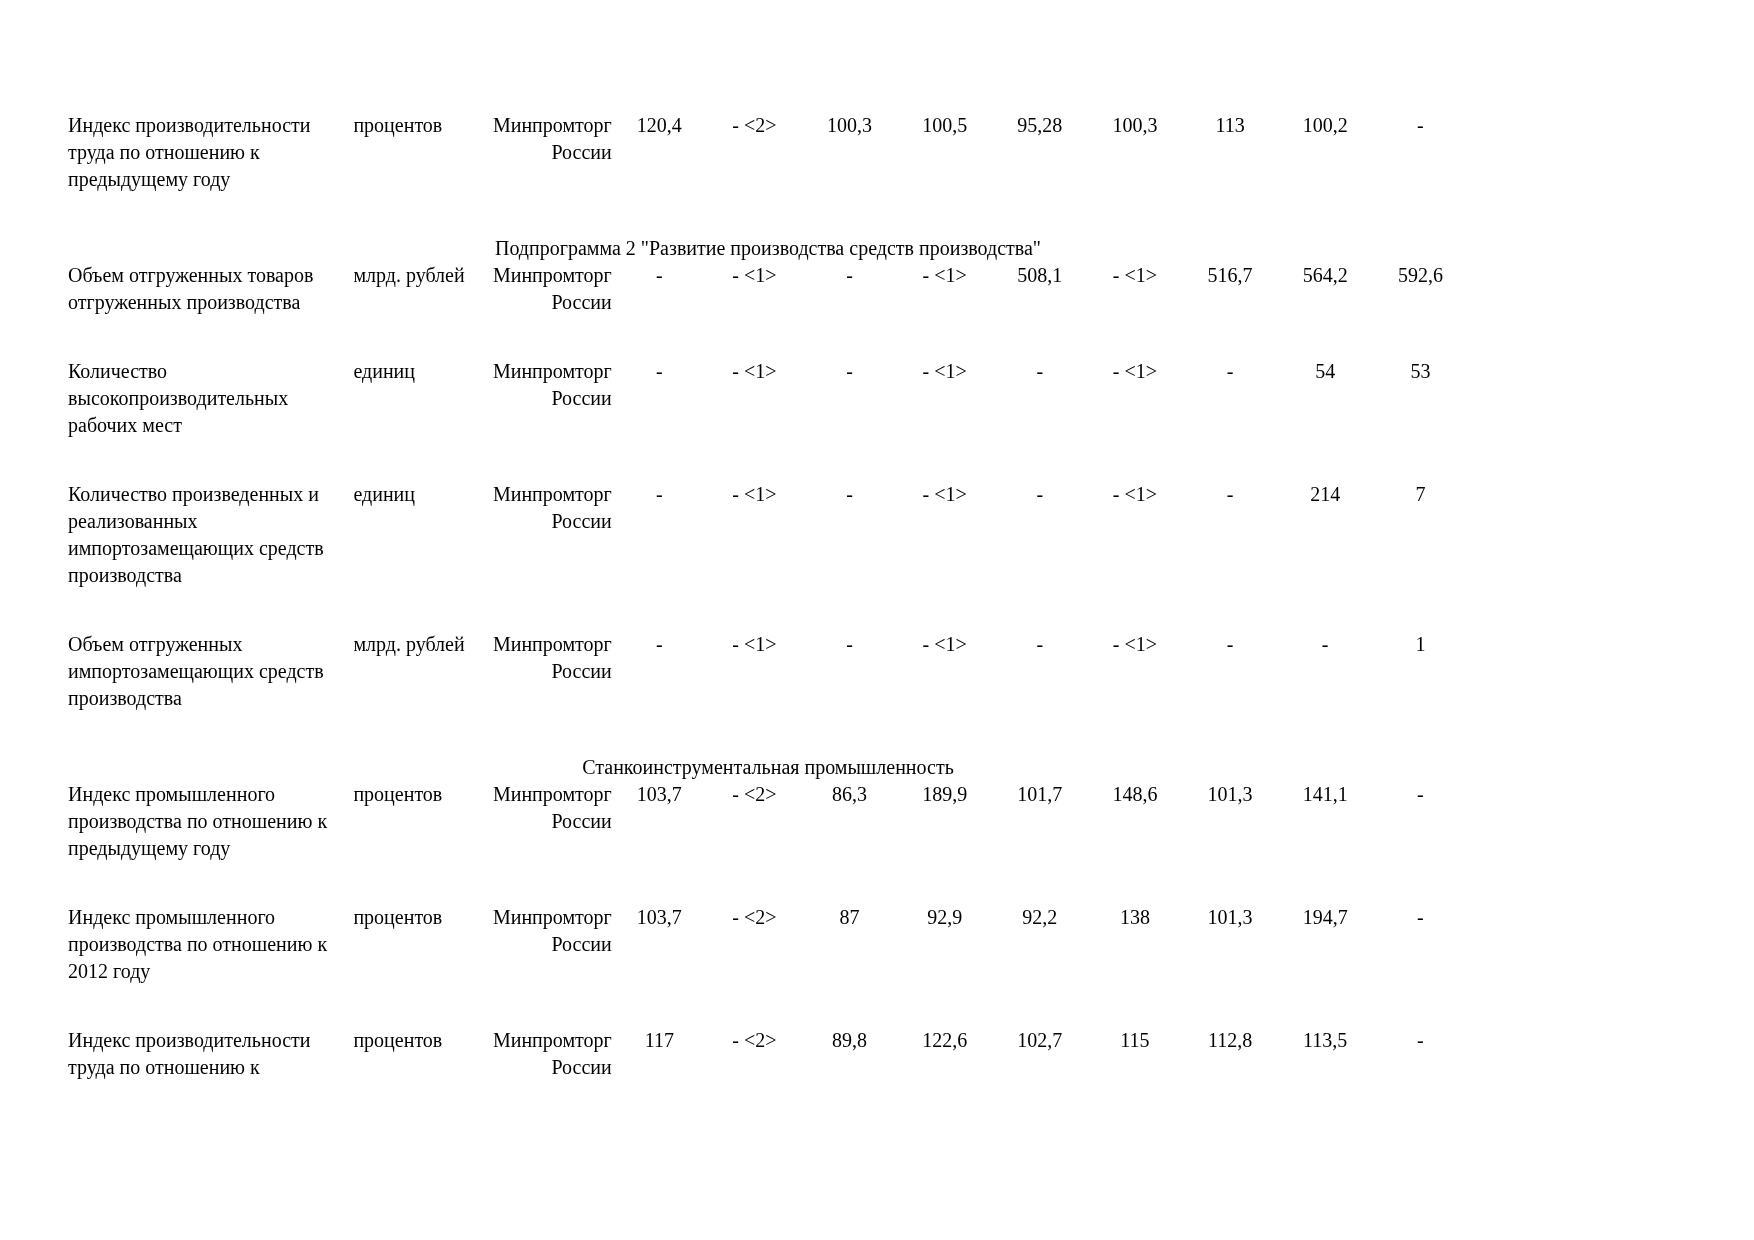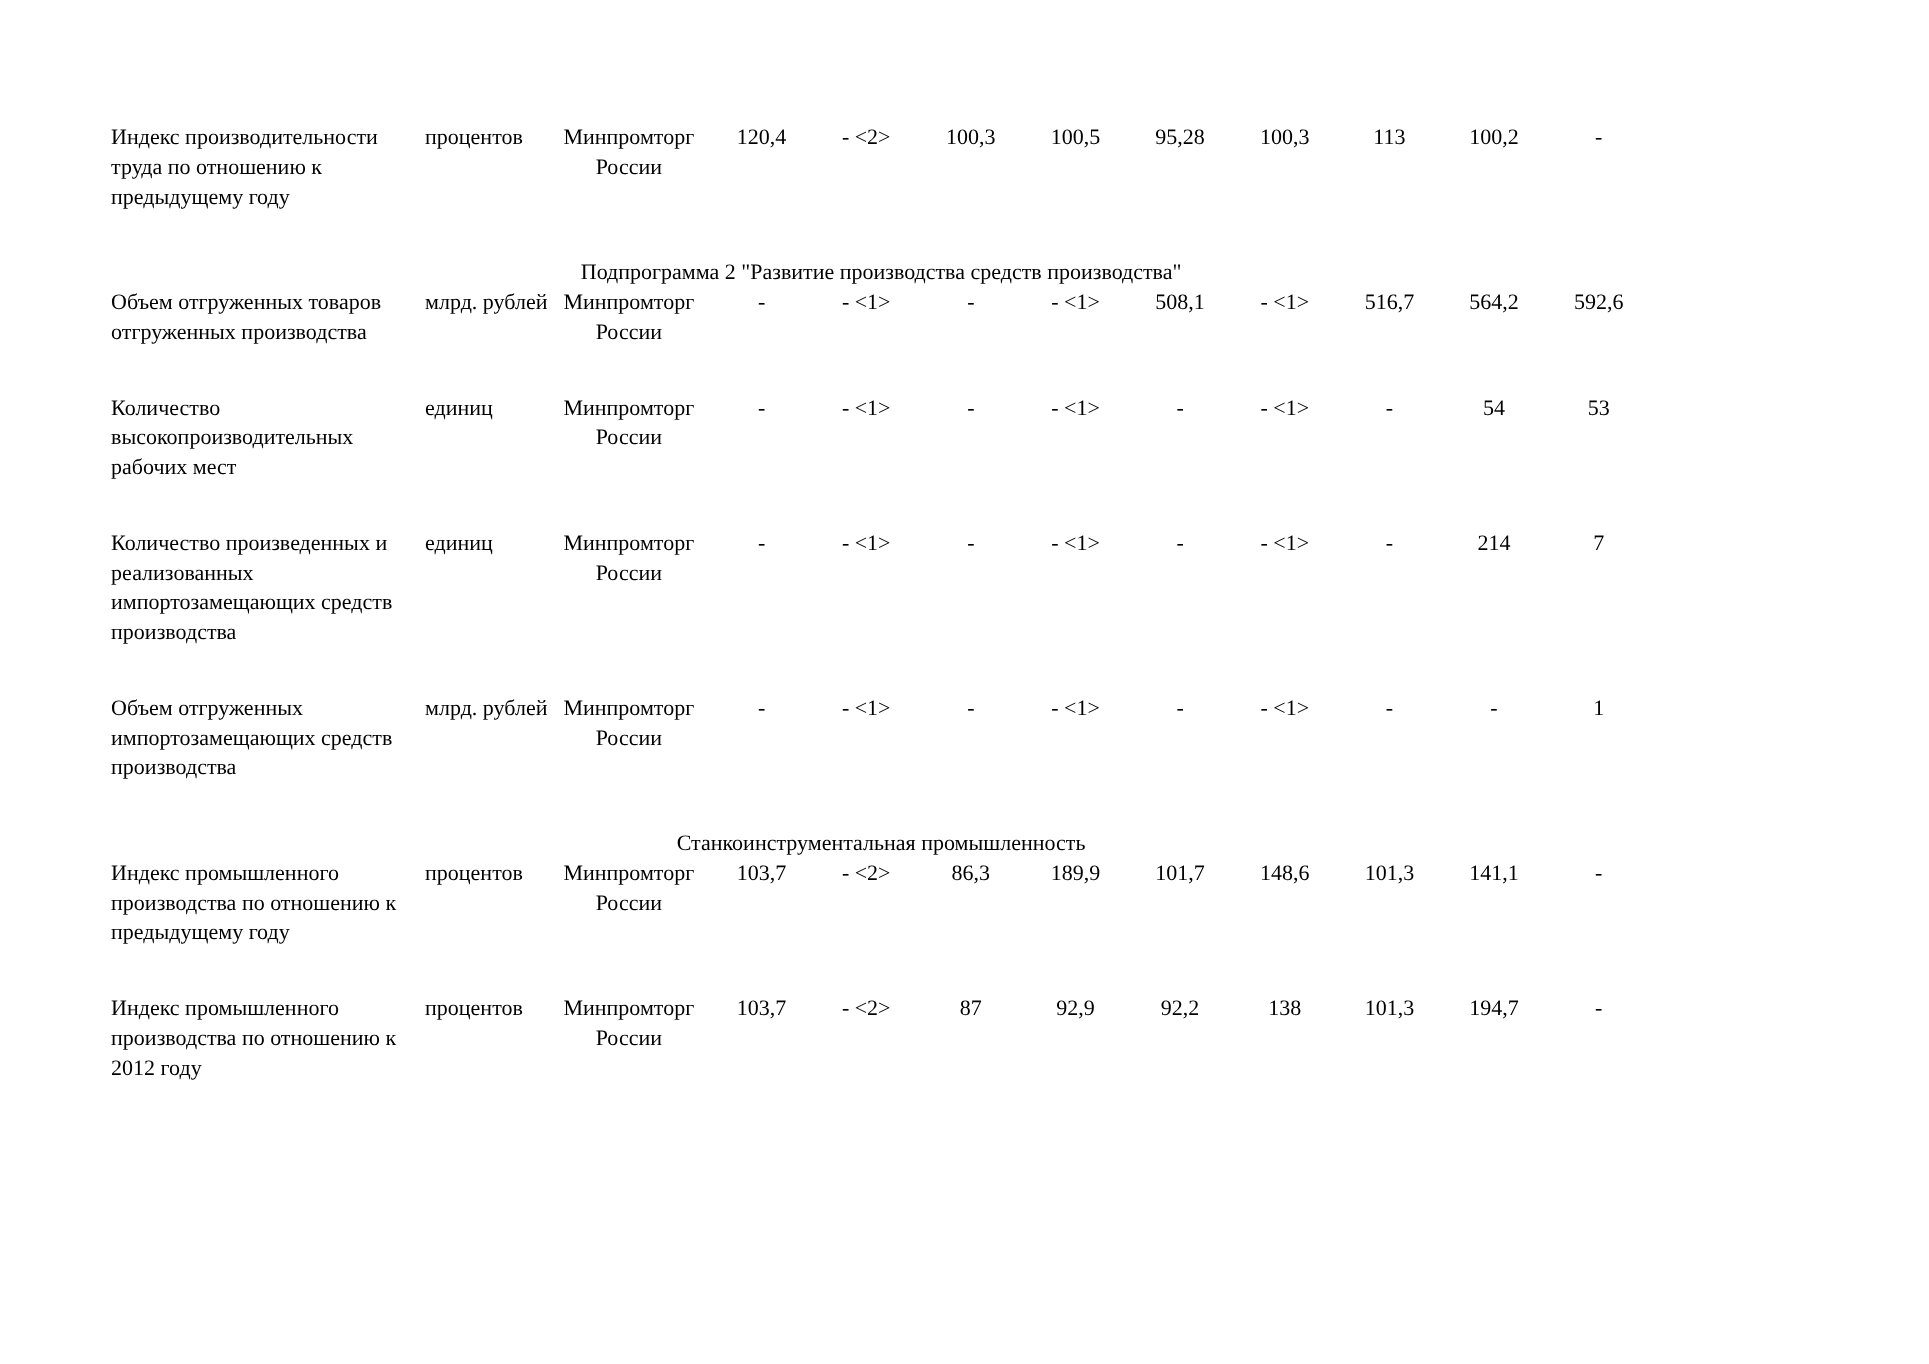--- a/index.html
+++ b/index.html
@@ -9,21 +9,21 @@
     font-family: "Liberation Serif", "DejaVu Serif", serif;
     color: #000000;
   }
   .page {
     position: relative;
     width: 1754px;
     height: 1240px;
     background: #ffffff;
     overflow: hidden;
     box-sizing: border-box;
-    padding: 112px 0 0 101px;
+    padding: 112px 0 0 68px;
   }
   table.doc-table {
     border-collapse: collapse;
     table-layout: fixed;
     width: 1400px;
     font-size: 20px;
     line-height: 1.35;
   }
   table.doc-table td {
     vertical-align: top;
@@ -33,21 +33,21 @@
     padding-bottom: 42px;
   }
   td.cell-name {
     text-align: left;
     padding-right: 14px;
   }
   td.cell-unit {
     padding-right: 6px;
   }
   td.cell-agency {
-    text-align: center;
+    text-align: right;
   }
   td.cell-value {
     text-align: center;
     white-space: nowrap;
   }
   td.section-cell {
     text-align: center;
     padding-top: 2px;
     padding-bottom: 18px;
   }
@@ -169,15 +169,29 @@
           <td class="cell-value">103,7</td>
           <td class="cell-value">- &lt;2&gt;</td>
           <td class="cell-value">87</td>
           <td class="cell-value">92,9</td>
           <td class="cell-value">92,2</td>
           <td class="cell-value">138</td>
           <td class="cell-value">101,3</td>
           <td class="cell-value">194,7</td>
           <td class="cell-value">-</td>
         </tr>
+        <tr class="indicator-row">
+          <td class="cell-name">Индекс производительности труда по отношению к</td>
+          <td class="cell-unit">процентов</td>
+          <td class="cell-agency">Минпромторг России</td>
+          <td class="cell-value">117</td>
+          <td class="cell-value">- &lt;2&gt;</td>
+          <td class="cell-value">89,8</td>
+          <td class="cell-value">122,6</td>
+          <td class="cell-value">102,7</td>
+          <td class="cell-value">115</td>
+          <td class="cell-value">112,8</td>
+          <td class="cell-value">113,5</td>
+          <td class="cell-value">-</td>
+        </tr>
       </tbody>
   </table>
 </div>
 
 </body></html>

